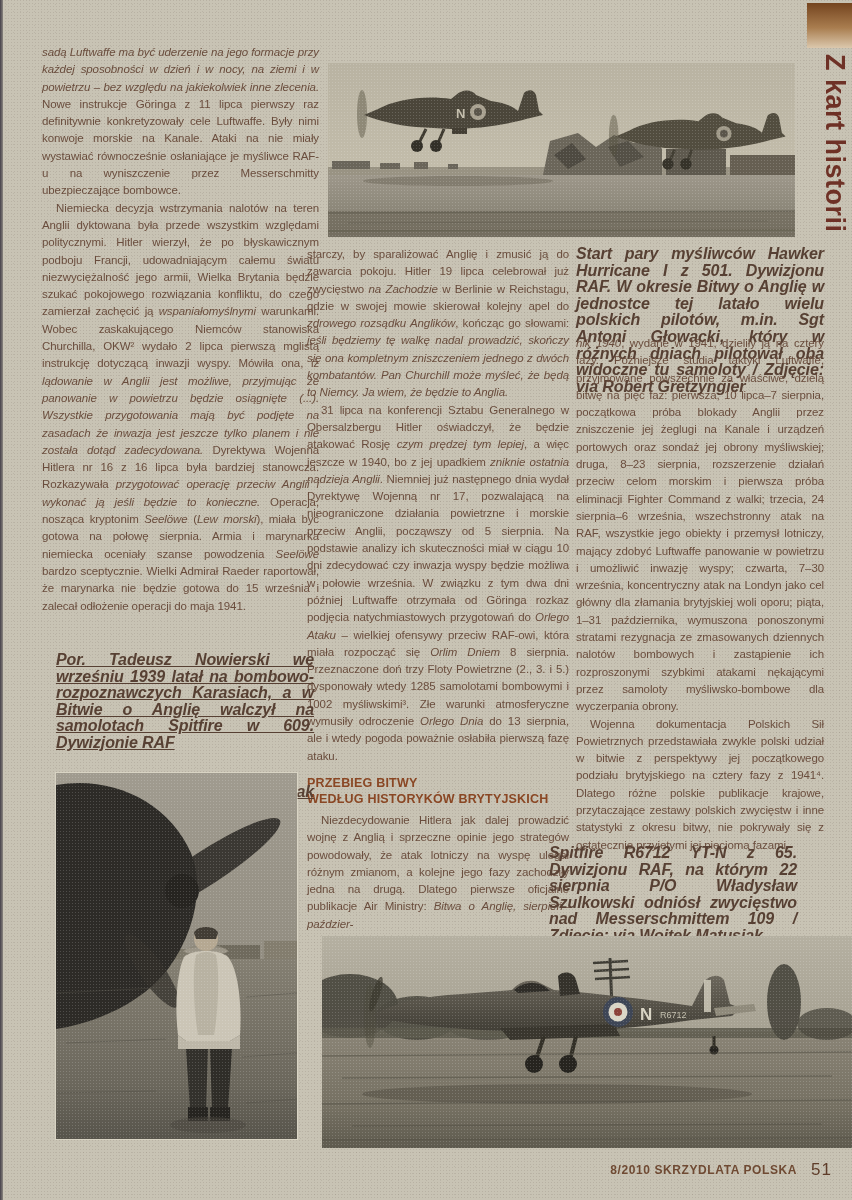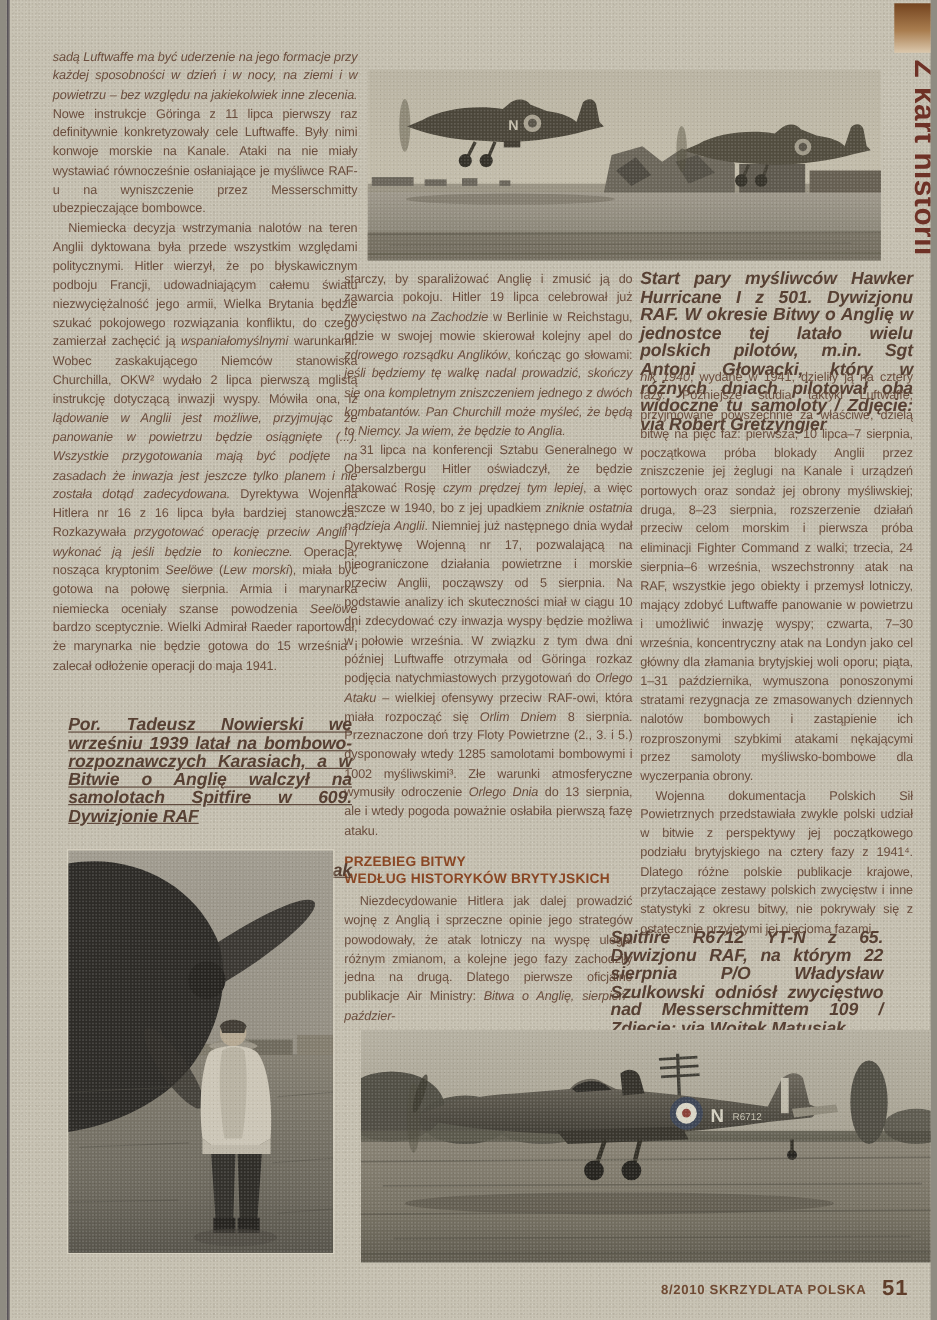--- a/index.html
+++ b/index.html
@@ -1,27 +1,26 @@
 <!DOCTYPE html>
 <html lang="pl"><head>
 <meta charset="utf-8">
 <style>
   html,body{margin:0;padding:0;background:#8f8c82;}
   .page{
-    position:relative;width:792px;height:1200px;margin:0 auto;overflow:hidden;
+    position:relative;width:852px;height:1200px;margin:0 auto;overflow:hidden;
     background-color:#c8c3b4;
     background-image:
       radial-gradient(rgba(255,255,255,.28) .5px, transparent .7px),
       radial-gradient(rgba(88,76,58,.14) .5px, transparent .7px),
       radial-gradient(rgba(70,62,48,.10) .5px, transparent .8px);
     background-size:4px 4px,3px 3px,7px 7px;
     background-position:0 0,1px 2px,3px 1px;
     font-family:"Liberation Sans",sans-serif;
     color:#6a4d3d;
-    padding-left:48px;
   }
   .left-edge{position:absolute;left:0;top:0;width:3px;height:1200px;background:linear-gradient(90deg,#45404a,#8a857f);}
   
   .col{position:absolute;font-size:11.5px;line-height:17.3px;text-align:justify;letter-spacing:-.1px;}
   .col p{margin:0;}
   .col p.indent{text-indent:14px;}
   .it{font-style:italic;}
   .col1{left:42px;top:44px;width:277px;}
   .col2{left:307px;top:246px;width:262px;}
   .col3{left:576px;top:335px;width:248px;}
@@ -45,21 +44,21 @@
   }
   .sidebar-title{
     position:absolute;left:806px;top:54px;width:44px;height:240px;
     writing-mode:vertical-rl;text-orientation:mixed;
     font-size:27px;font-weight:bold;color:#6e3126;letter-spacing:.5px;
     font-family:"Liberation Sans",sans-serif;
   }
   
   .footer{position:absolute;right:20px;top:1160px;display:flex;align-items:center;gap:14px;}
   .footer .issue{font-size:12px;font-weight:bold;color:#6f4a33;letter-spacing:.6px;}
-  .footer .pageno{font-size:20px;font-weight:bold;color:#5f3d2a;letter-spacing:1px;}
+  .footer .pageno{font-size:17px;font-weight:normal;color:#5f3d2a;letter-spacing:1px;}
   
   .photo{position:absolute;overflow:hidden;}
   .photo svg{display:block;}
   .photo-top{left:328px;top:63px;width:467px;height:174px;}
   .photo-pilot{left:55px;top:772px;width:243px;height:368px;border:1px solid rgba(232,226,210,.55);box-sizing:border-box;}
   .photo-spit{left:322px;top:936px;width:530px;height:212px;}
   .grain{position:absolute;inset:0;pointer-events:none;
     background-image:
       radial-gradient(rgba(255,255,255,.16) .5px, transparent .7px),
       radial-gradient(rgba(30,26,20,.14) .5px, transparent .7px);

